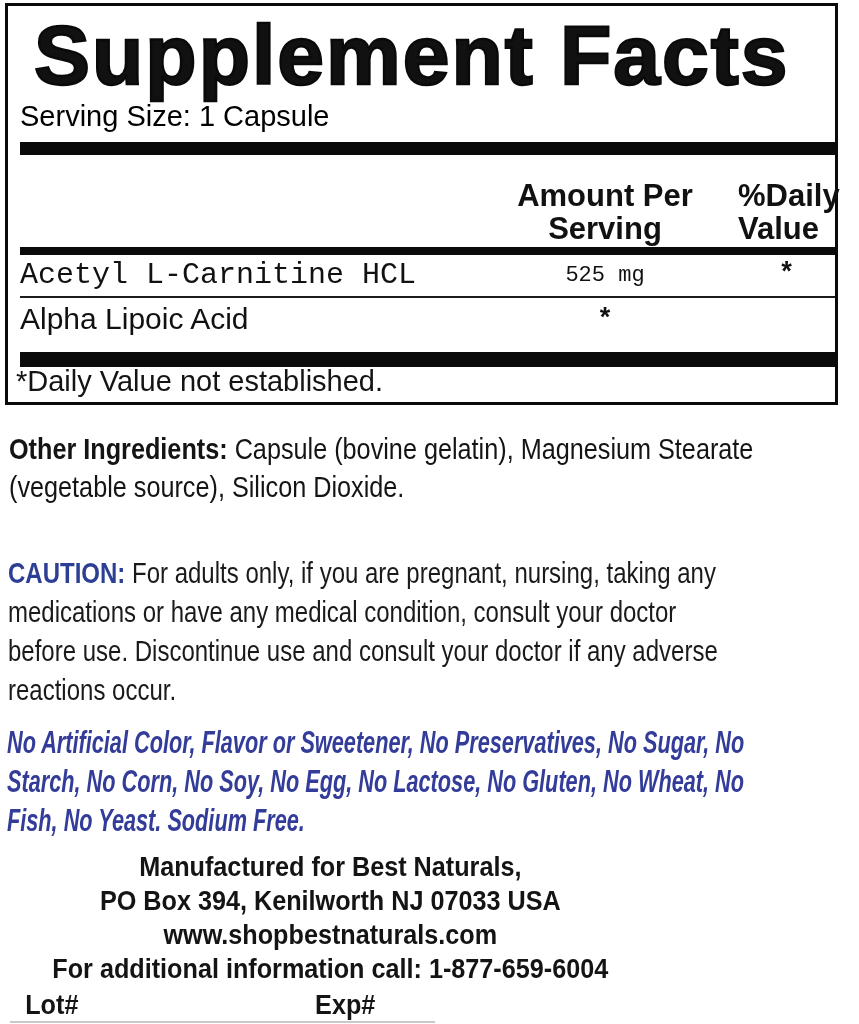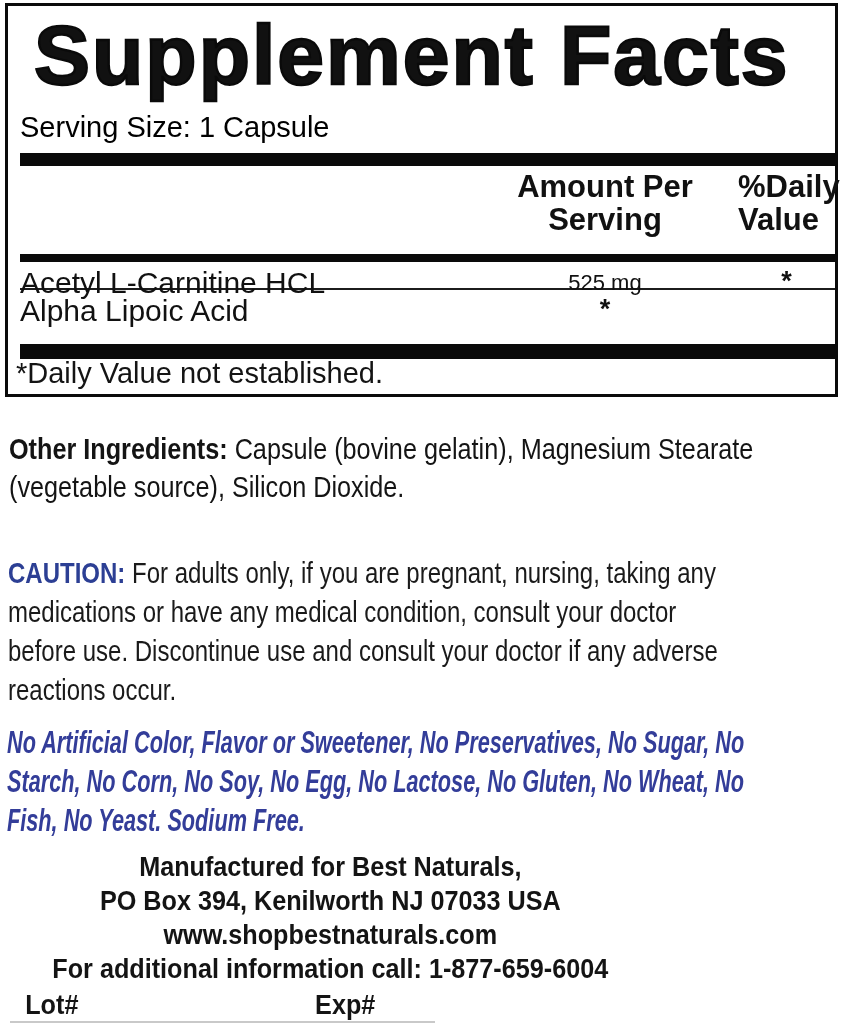--- a/index.html
+++ b/index.html
@@ -12,39 +12,39 @@
   }
   
   .sf-panel {
     position: absolute; left: 5px; top: 3px;
     width: 833px;
     border: 3px solid #0a0a0a;
     background: #fff;
     padding: 0 0 6px 12px;
   }
   .sf-title {
-    margin: 6px 0 11px 14px;
+    margin: 6px 0 0 14px;
     font-size: 84px; font-weight: bold;
     line-height: 86px;
     letter-spacing: 2px;
     -webkit-text-stroke: 2.4px #0a0a0a;
     white-space: nowrap;
   }
   .sf-line { font-size: 29px; line-height: 36px; color: #000000; }
   .bar { background: #0a0a0a; margin-right: 0; }
   .bar-thick-top { height: 13px; margin-top: 8px; }
   .bar-medium { height: 8px; }
   .bar-thick-bottom { height: 15px; }
   .sf-grid { display: grid; grid-template-columns: 452px 266px 1fr; }
-  .sf-headers { padding: 4px 0 18px 0; }
+  .sf-headers { padding: 4px 0 2px 0; margin-top: 20px; }
   .sf-headers .h { font-size: 31px; font-weight: bold; line-height: 33px; white-space: pre-line; }
   .h-amount { text-align: center; }
   .h-daily { text-align: left; padding-right: 2px; }
   .nutrient-row { height: 54px; }
-  .nutrient-row.ruled { border-bottom: 2px solid #1c1c1c; height: 28px; }
+  .nutrient-row.ruled { border-bottom: 2px solid #1c1c1c; height: 43px; font-family: Liberation Mono, monospace; }
   .nutrient-row .name { font-size: 30px; line-height: 41px; white-space: nowrap; }
   .nutrient-row .amt { font-size: 22px; line-height: 41px; text-align: center; }
   .nutrient-row .dv { font-size: 27px; font-weight: bold; line-height: 38px; text-align: center; }
   .sf-footnote { margin: 0 0 0 -4px; font-size: 29px; line-height: 29px; color: #141414; }
   
   .other-ing {
     position: absolute; left: 9px; top: 430px;
     width: 985px; transform: scaleX(0.855); transform-origin: left top;
     font-size: 29.5px; line-height: 38px; color: #141414;
   }

